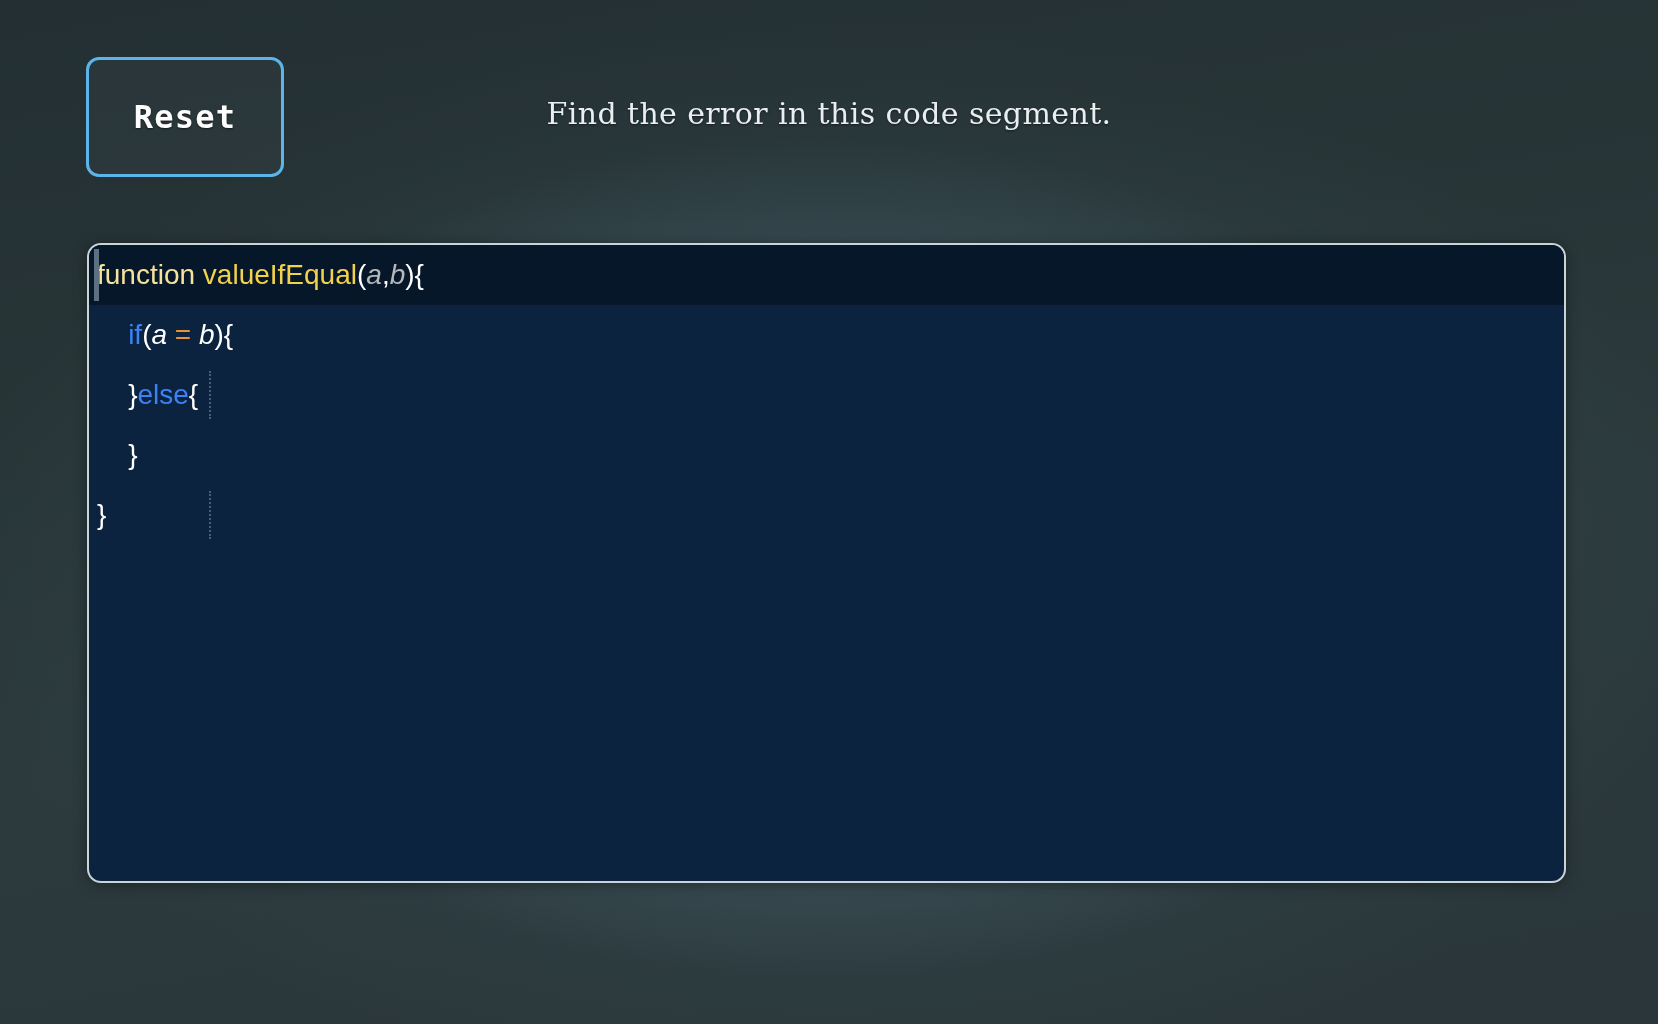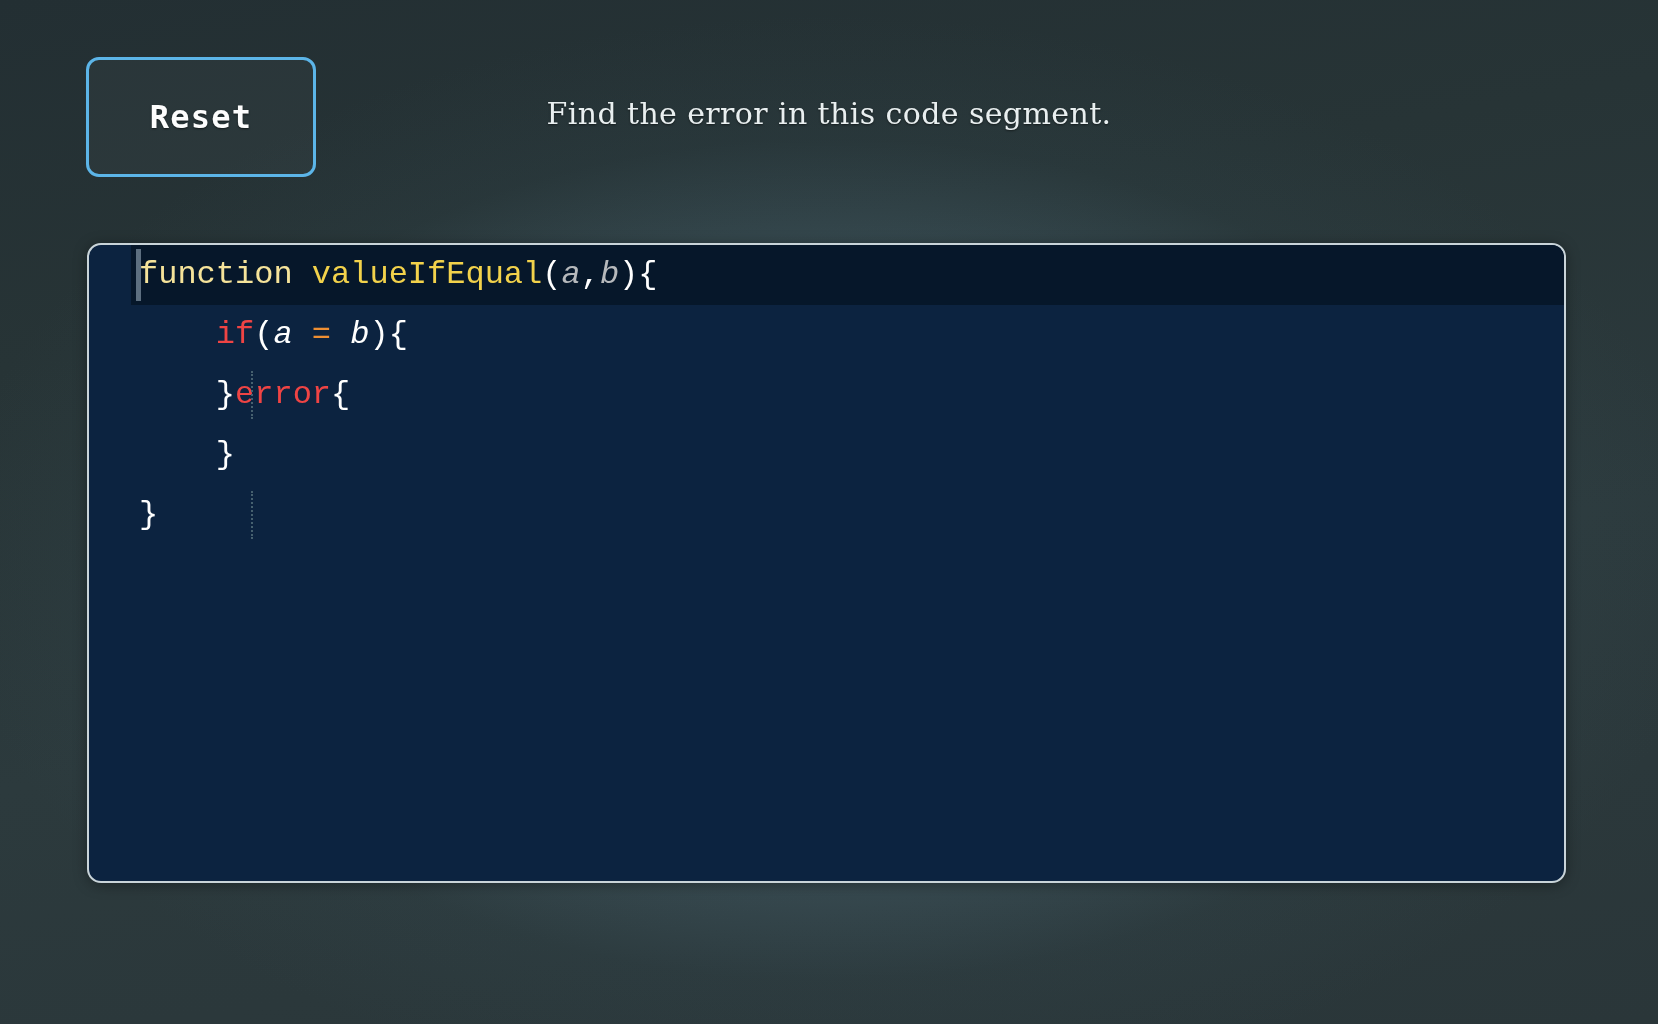--- a/index.html
+++ b/index.html
@@ -50,21 +50,21 @@
     font-size: 32px;
     font-weight: bold;
     letter-spacing: 1.2px;
     display: flex;
     align-items: center;
     justify-content: center;
     cursor: pointer;
     text-shadow: 0 1px 2px rgba(0,0,0,0.55);
   }
 
-  #reset-button { left: 86px;  width: 230px; }
+  #reset-button { left: 86px;  width: 198px; }
   #submit-button { left: 1337px; width: 222px; }
 
   #prompt-text {
     position: absolute;
     left: 0; right: 0;
     top: 96px;
     text-align: center;
     color: #e9eff0;
     font-family: "DejaVu Serif", serif;
     font-size: 30px;
@@ -84,24 +84,23 @@
     border: 2px solid #c9d4d9;
     border-radius: 14px;
     overflow: hidden;
     box-shadow: 0 2px 14px rgba(0,0,0,0.35);
   }
 
   #code-surface {
     position: relative;
     width: 100%;
     height: 100%;
-    font-family: Liberation Mono, monospace;
-    font-size: 32px;
+    font-family: Liberation Sans, sans-serif;
+    font-size: 28px;
     line-height: 60px;
-    margin-left: 42px;
   }
 
   .code-line {
     position: relative;
     height: 60px;
     white-space: pre;
     padding-left: 8px;
     color: #ffffff;
   }
 
@@ -123,21 +122,21 @@
   .indent-guide {
     position: absolute;
     left: 120px;
     width: 2px;
     border-left: 2px dotted #46606f;
   }
 
   
   .tok-fn       { color: #f5e39a; }
   .tok-fnname   { color: #f2d24b; }
-  .tok-kw       { color: #ef4444; }
+  .tok-kw       { color: #3b82f6; }
   .tok-op       { color: #ef8f33; }
   .tok-punc     { color: #ffffff; }
   .tok-var      { color: #ffffff; font-style: italic; }
   .tok-param    { color: #b6b9bc; font-style: italic; }
   .tok-num      { color: #ef5f8c; }
 </style>
 </head>
 <body>
 
 <div id="app">
@@ -148,21 +147,21 @@
 
     <div id="prompt-text">Find the error in this code segment.</div>
 
 
   </div>
 
   <div id="code-editor">
     <div id="code-surface">
         <div class="code-line active"><span id="text-caret"></span><span class="tok-fn">function</span><span class="tok-punc"> </span><span class="tok-fnname">valueIfEqual</span><span class="tok-punc">(</span><span class="tok-param">a</span><span class="tok-punc">,</span><span class="tok-param">b</span><span class="tok-punc">)</span><span class="tok-punc">{</span></div>
         <div class="code-line"><span class="tok-punc">    </span><span class="tok-kw">if</span><span class="tok-punc">(</span><span class="tok-var">a</span><span class="tok-punc"> </span><span class="tok-op">=</span><span class="tok-punc"> </span><span class="tok-var">b</span><span class="tok-punc">)</span><span class="tok-punc">{</span></div>
-        <div class="code-line"><span class="tok-punc">    </span><span class="tok-punc">}</span><span class="tok-kw">error</span><span class="tok-punc">{</span></div>
+        <div class="code-line"><span class="tok-punc">    </span><span class="tok-punc">}</span><span class="tok-kw">else</span><span class="tok-punc">{</span></div>
         <div class="code-line"><span class="tok-punc">    </span><span class="tok-punc">}</span></div>
         <div class="code-line"><span class="tok-punc">}</span></div>
         <div class="indent-guide" style="top: 126px; height: 48px;"></div>
         <div class="indent-guide" style="top: 246px; height: 48px;"></div>
       </div>
   </div>
 
 </div>
 
 </body></html>

